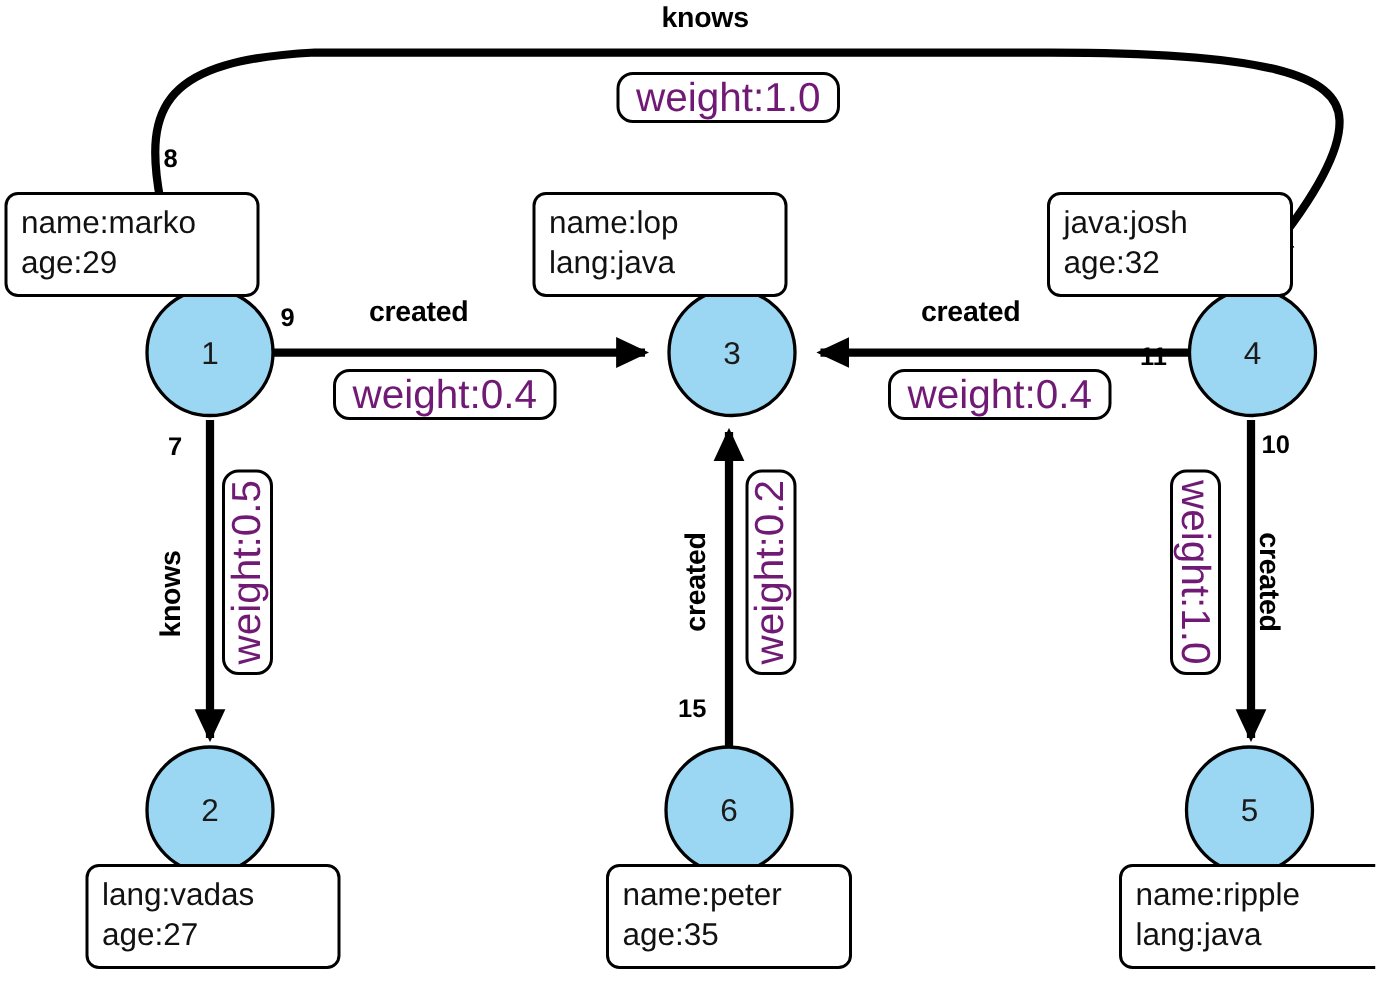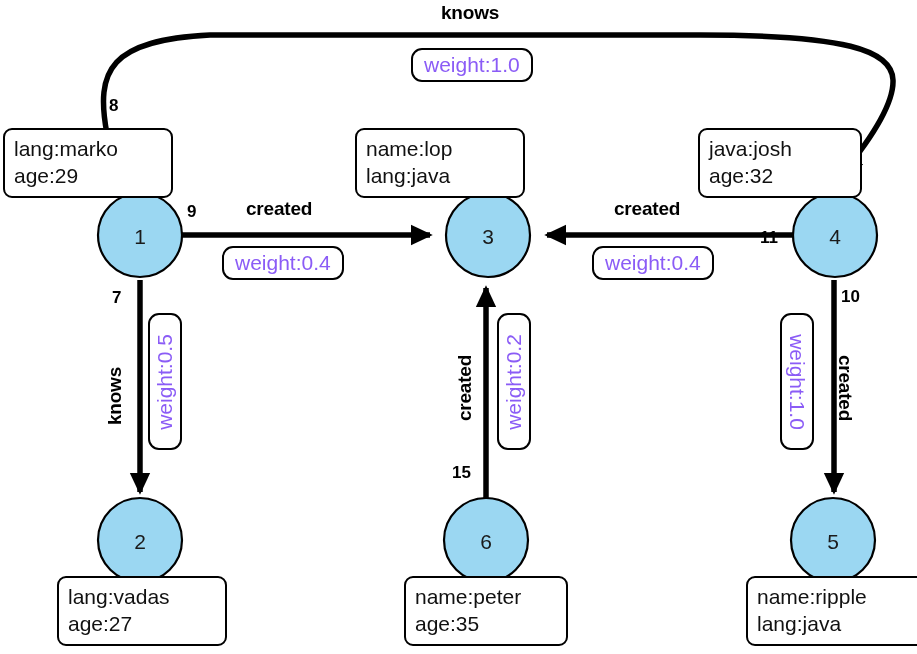--- a/index.html
+++ b/index.html
@@ -60,22 +60,22 @@
   }
   .prop-box .prop-line {
     display: block;
   }
   .weight-box {
     position: absolute;
     background: #ffffff;
     border: 2.2px solid #000000;
     border-radius: 11px;
     box-sizing: border-box;
-    font-size: 21px;
-    color: #8b5cf6;
+    font-size: 27px;
+    color: #701a75;
     white-space: nowrap;
     display: flex;
     align-items: center;
     justify-content: center;
   }
   .weight-box.horiz {
     height: 34px;
     padding: 0 11px;
   }
   .weight-box.vert-up {
@@ -160,21 +160,21 @@
       <circle class="node-circle" cx="486" cy="540" r="42"></circle>
       <text class="node-id-text" x="486" y="541">6</text>
     </g>
     <g>
       <circle class="node-circle" cx="833" cy="540" r="42"></circle>
       <text class="node-id-text" x="833" y="541">5</text>
     </g>
   </svg>
 
   <div class="prop-box" style="left:3px; top:128px; width:170px;">
-    <span class="prop-line">lang:marko</span>
+    <span class="prop-line">name:marko</span>
     <span class="prop-line">age:29</span>
   </div>
 
   <div class="prop-box" style="left:355px; top:128px; width:170px;">
     <span class="prop-line">name:lop</span>
     <span class="prop-line">lang:java</span>
   </div>
 
   <div class="prop-box" style="left:698px; top:128px; width:164px;">
     <span class="prop-line">java:josh</span>

